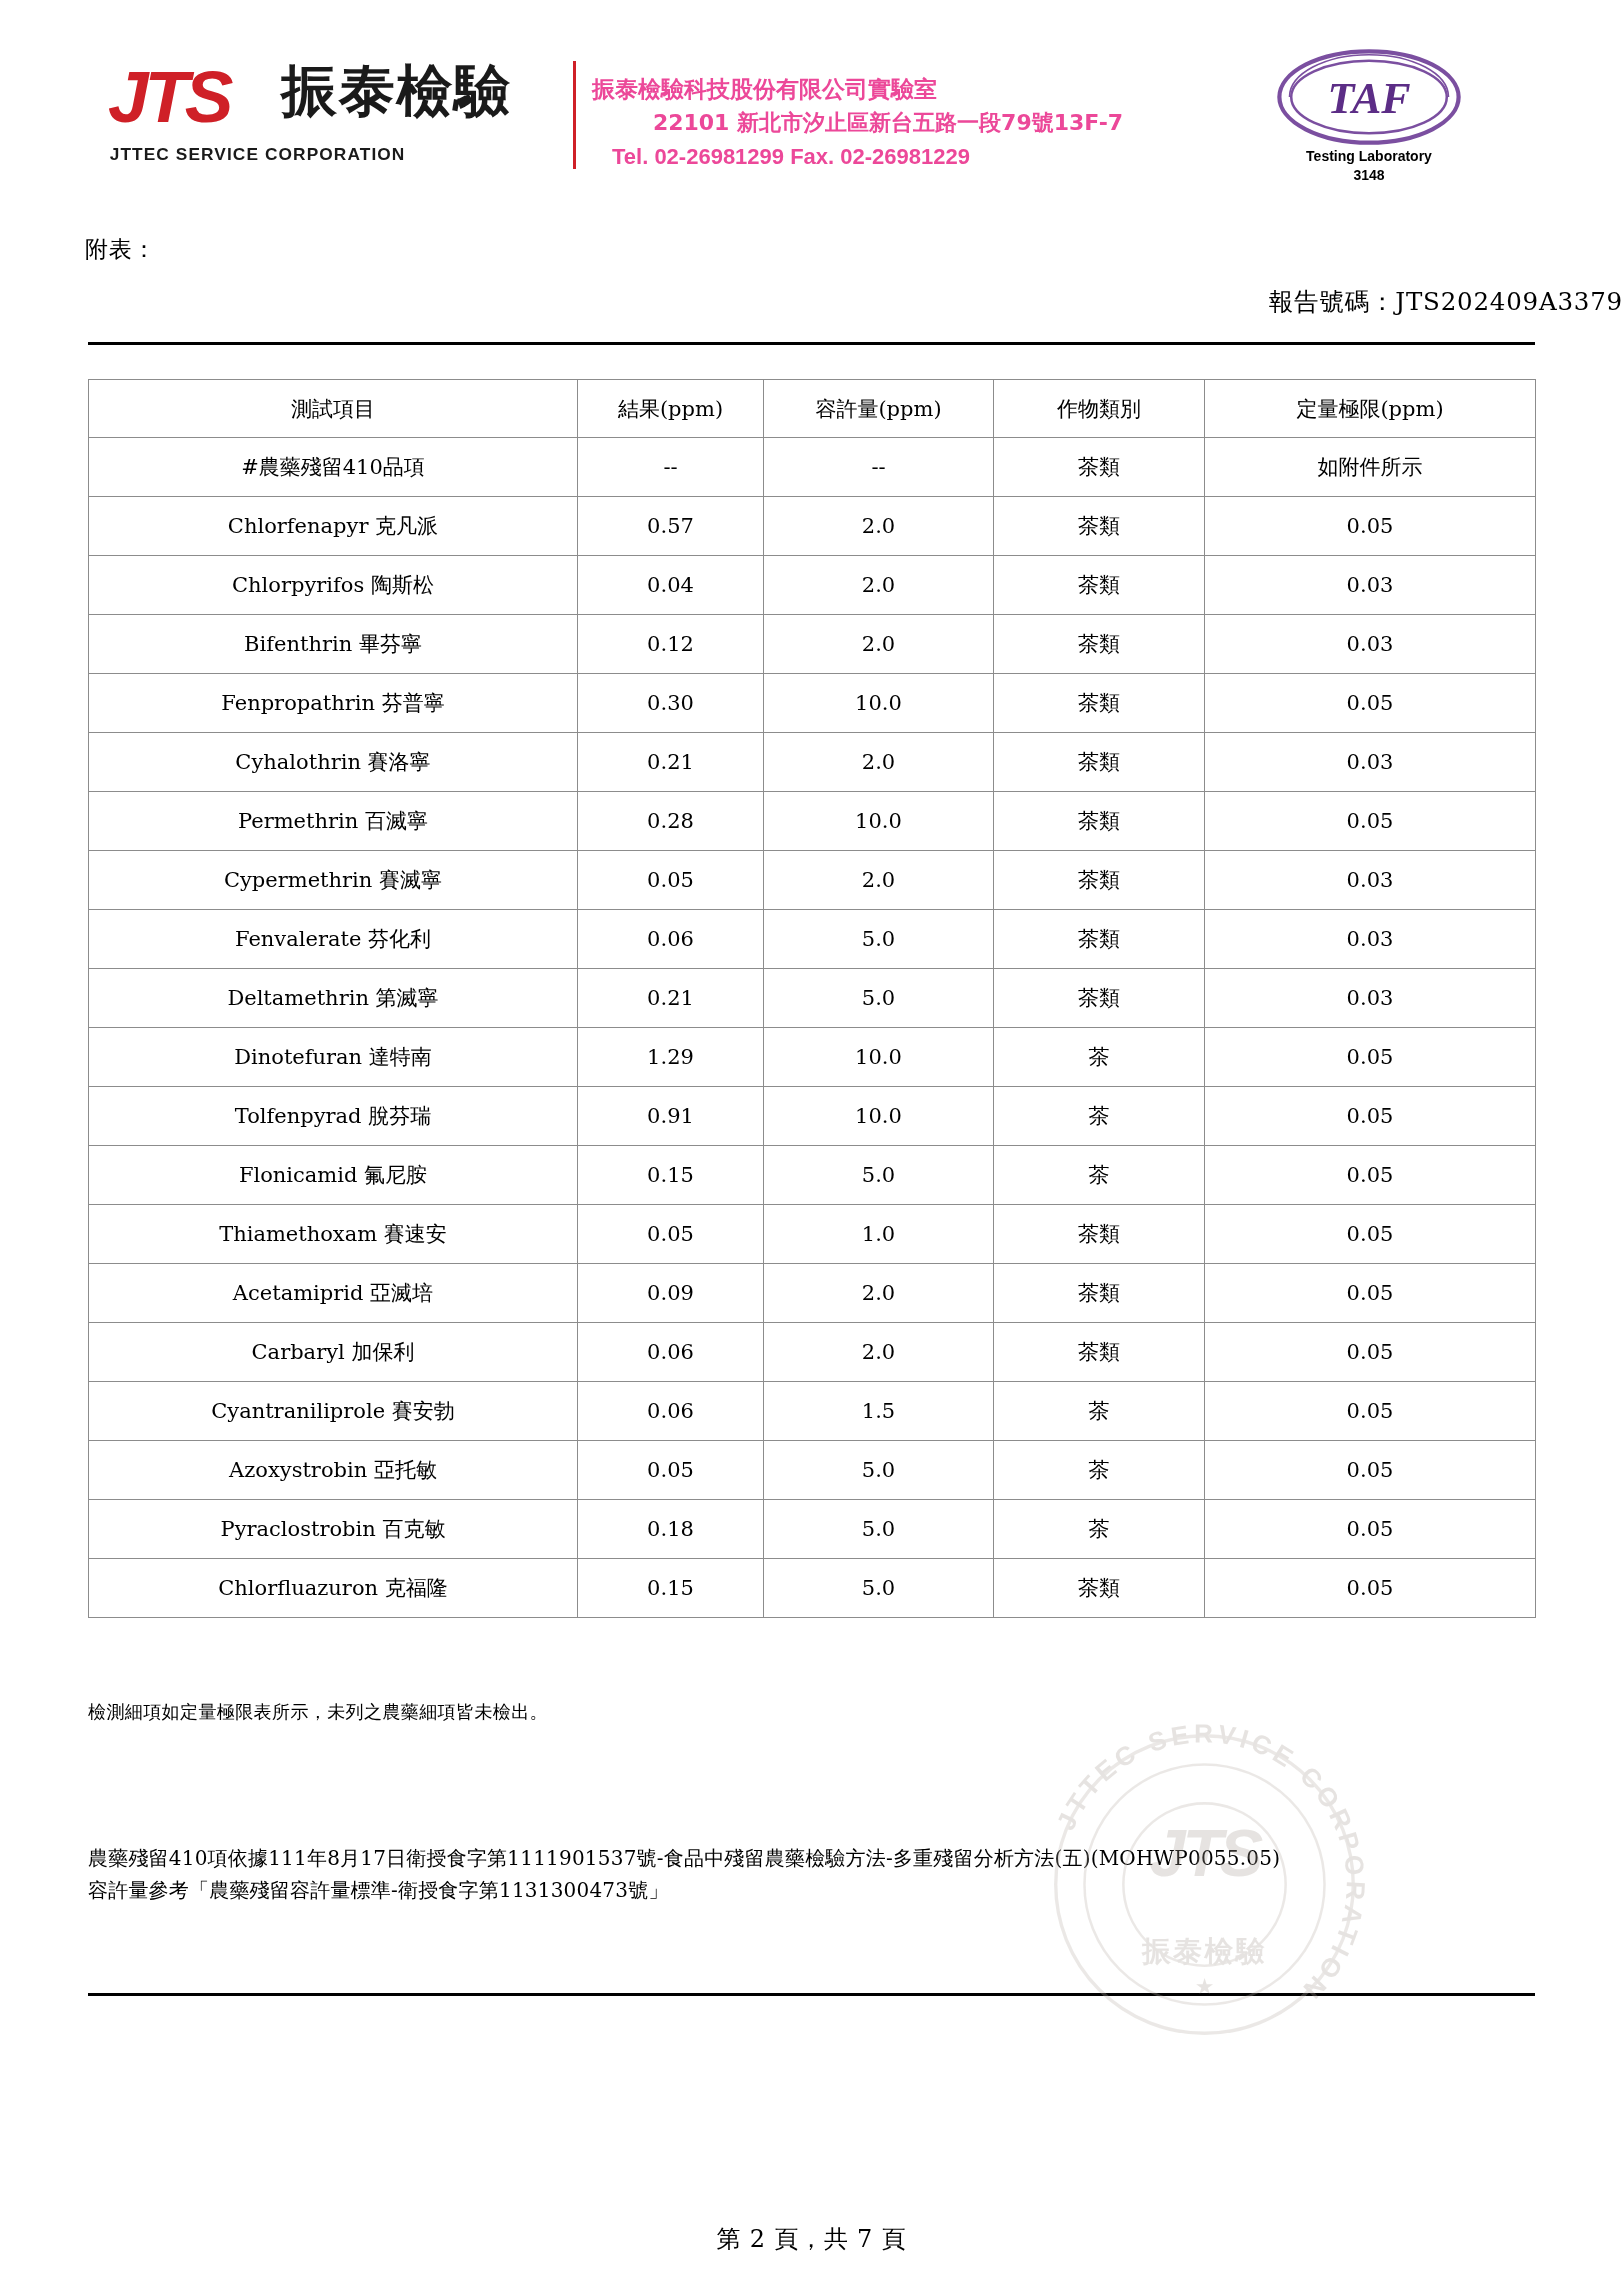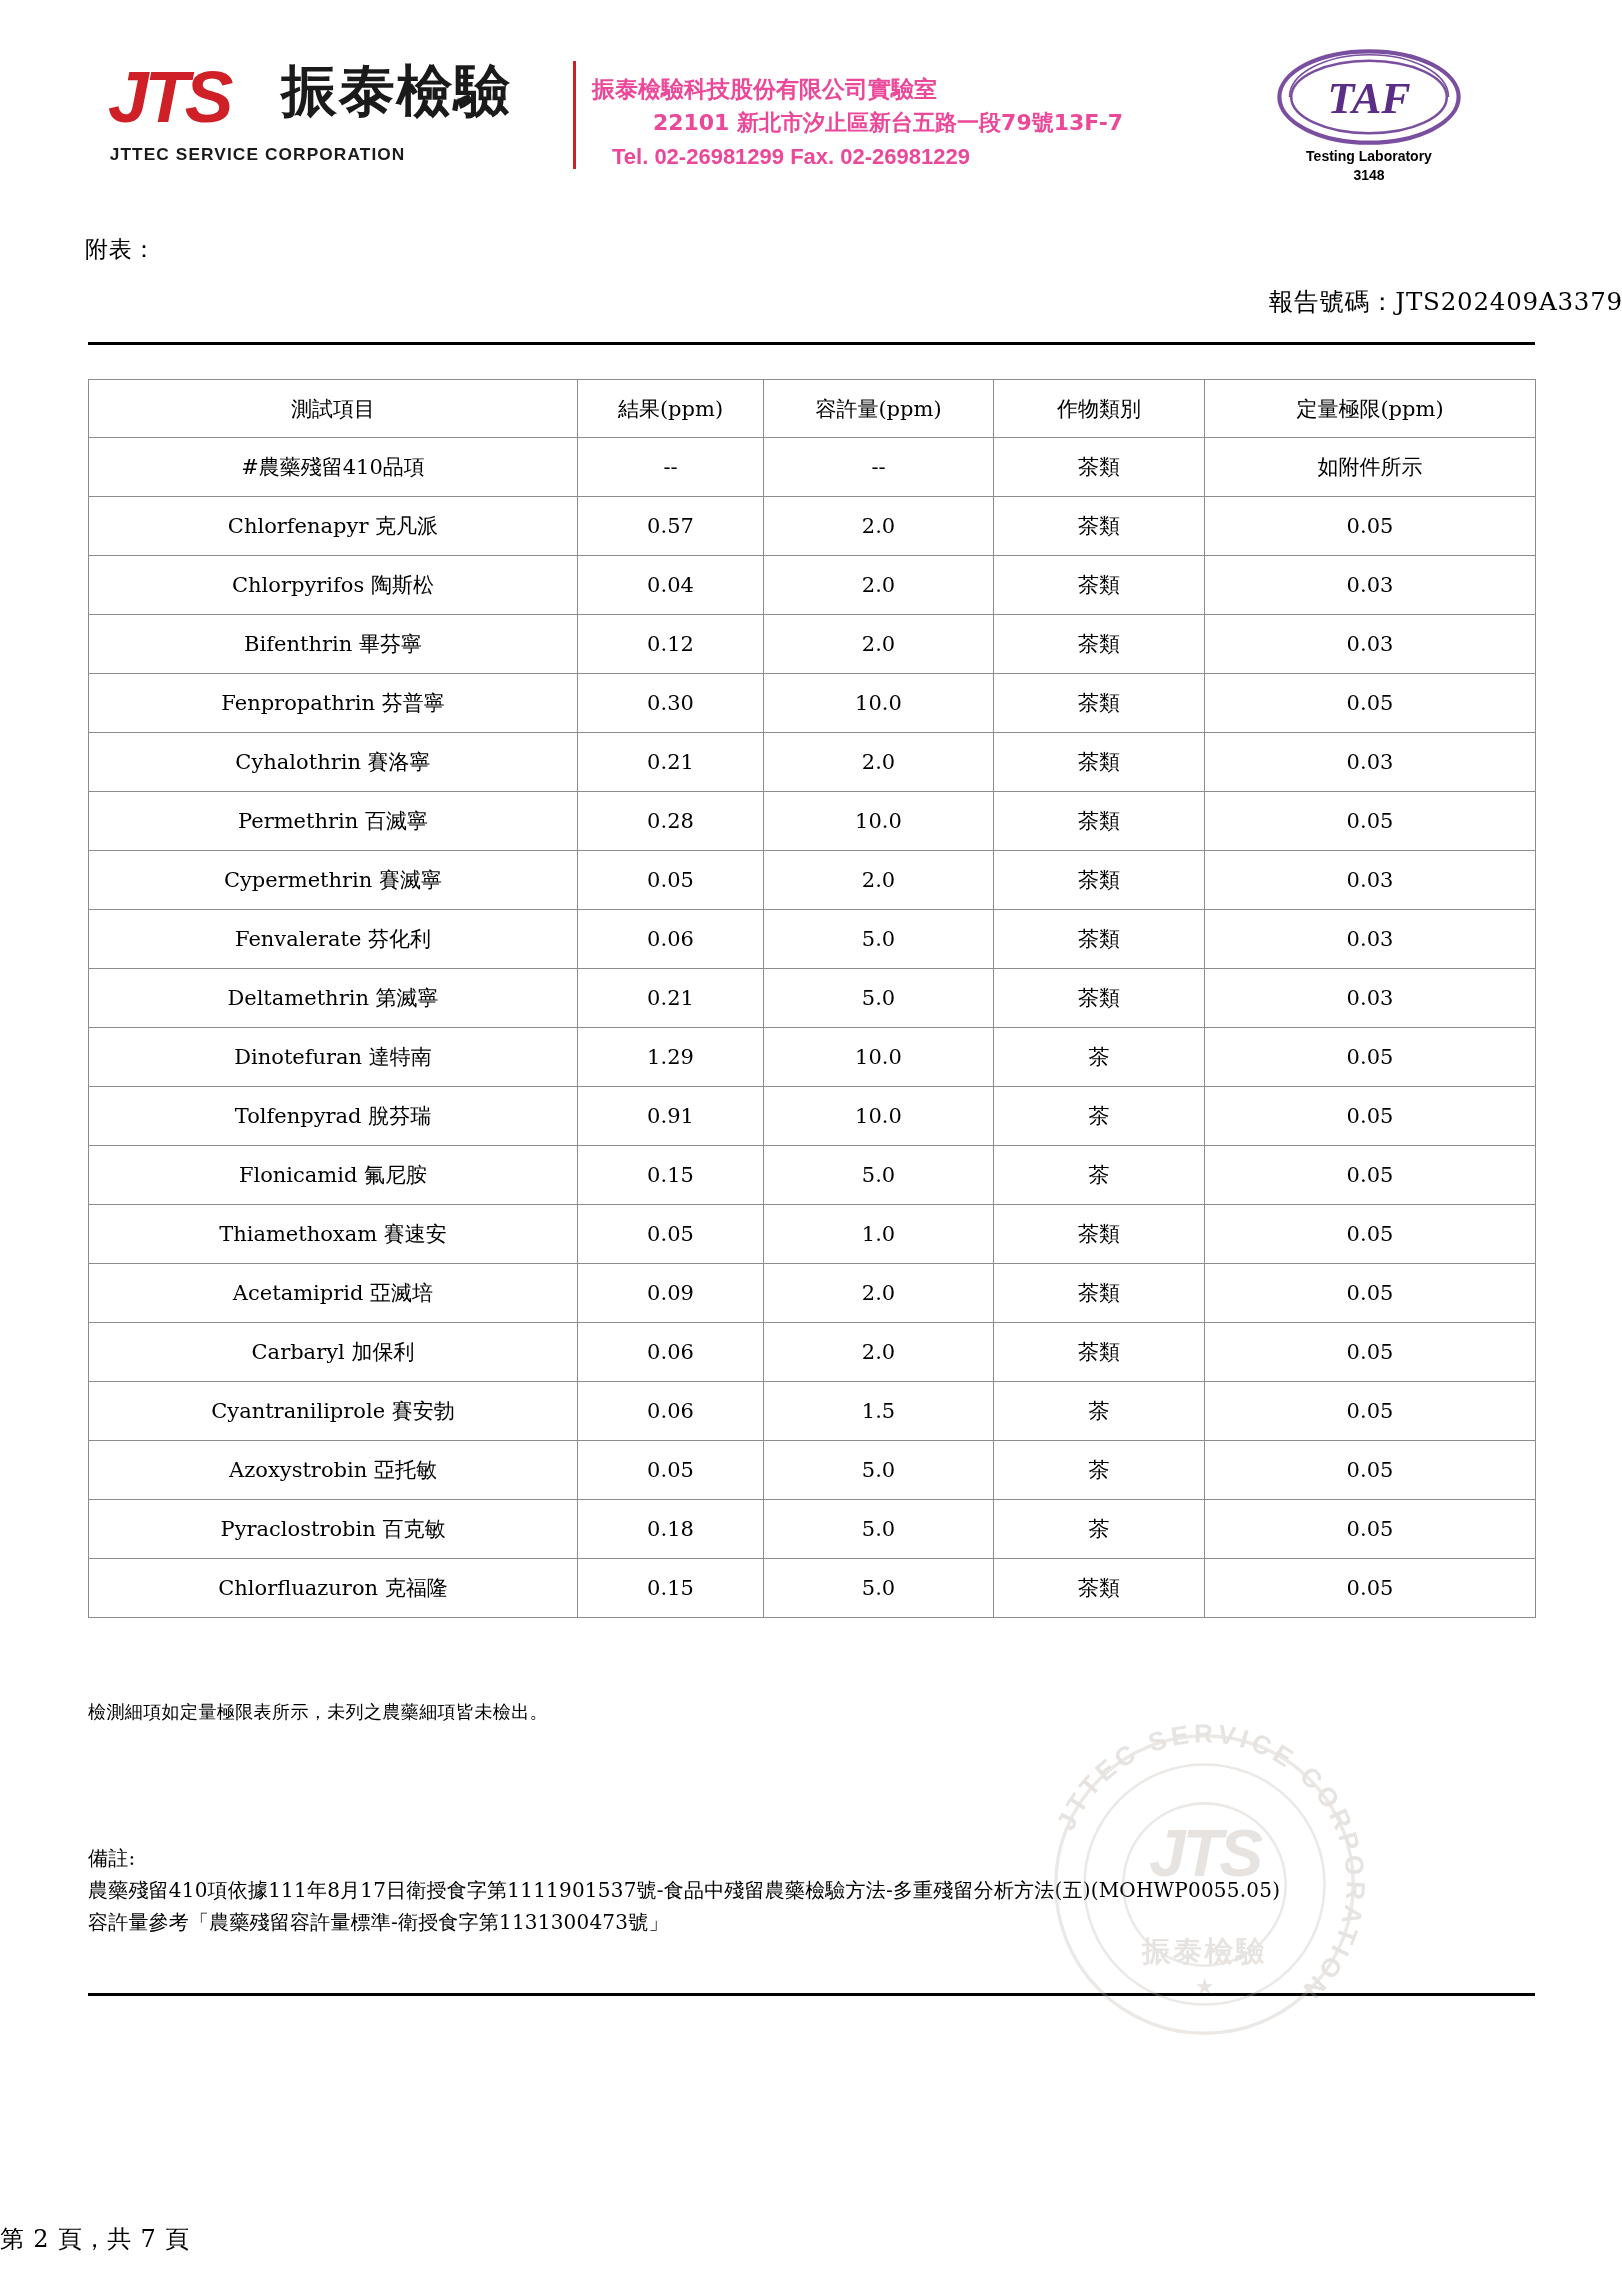--- a/index.html
+++ b/index.html
@@ -222,21 +222,21 @@
     width: 1447px;
     height: 2.5px;
     background: #000;
   }
 
   .page-footer {
     position: absolute;
     top: 2223px;
     left: 0;
     width: 1623px;
-    text-align: left;
+    text-align: center;
     font-size: 24px;
     font-family: "DejaVu Serif", serif;
     letter-spacing: 0.8px;
   }
 
   
   .watermark {
     position: absolute;
     left: 1027px;
     top: 1707px;
@@ -444,21 +444,20 @@
             <td>茶類</td>
             <td>0.05</td>
           </tr>
         </tbody>
     </table>
   </div>
 
   <div class="note-under">檢測細項如定量極限表所示，未列之農藥細項皆未檢出。</div>
 
   <div class="remarks">
-    <div>備註:</div>
     <div>農藥殘留410項依據111年8月17日衛授食字第1111901537號-食品中殘留農藥檢驗方法-多重殘留分析方法(五)(MOHWP0055.05)</div>
     <div>容許量參考「農藥殘留容許量標準-衛授食字第1131300473號」</div>
   </div>
 
   <div class="rule-bottom"></div>
 
   <div class="watermark">
     <svg width="355" height="355" viewBox="0 0 420 420" xmlns="http://www.w3.org/2000/svg">
       <defs>
         <path id="circlepath" d="M210,210 m-168,0 a168,168 0 1,1 336,0 a168,168 0 1,1 -336,0"></path>

